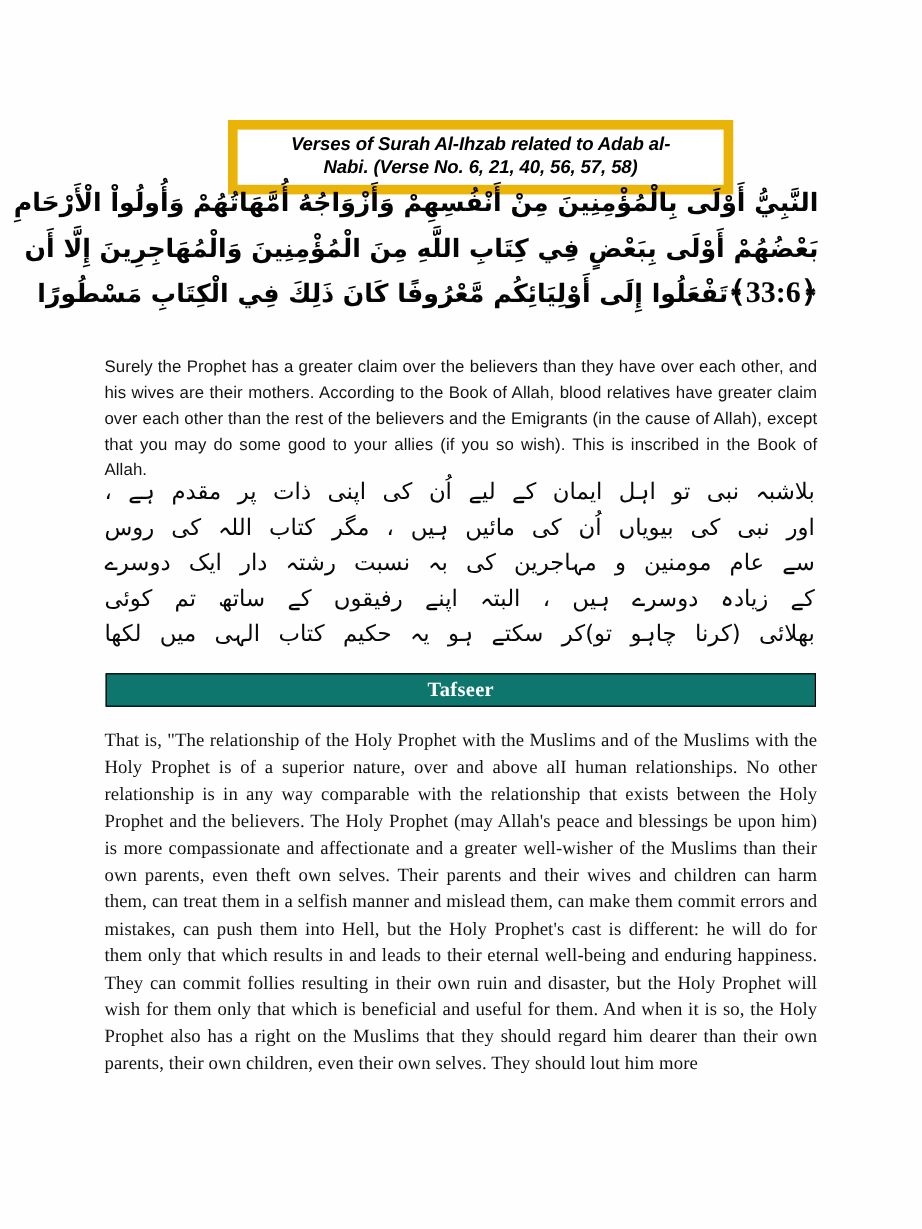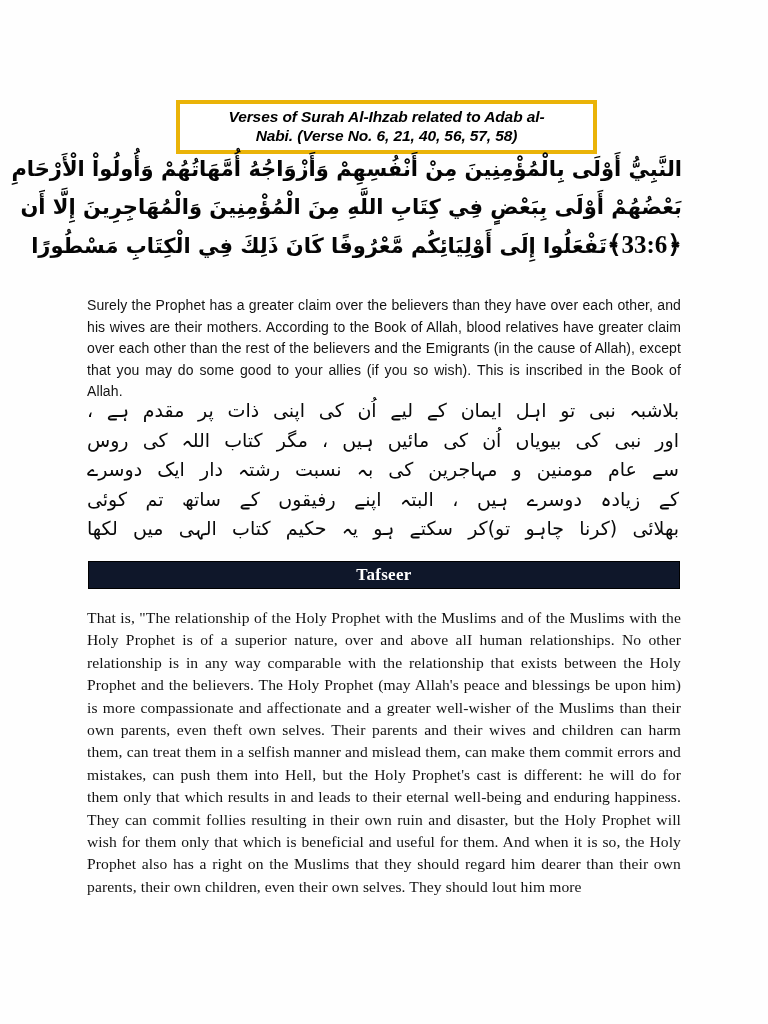--- a/index.html
+++ b/index.html
@@ -20,25 +20,25 @@
     position: absolute;
     left: 0; top: 0;
     width: 768px;
     height: 1024px;
     background: #fefefe;
   }
 
   
   .title-box {
     position: absolute;
-    left: 176px;
+    left: 190px;
     top: 100px;
     width: 421px;
     box-sizing: border-box;
-    border: 4px solid #eab308;
+    border: 8px solid #eab308;
     background: #ffffff;
     padding: 3px 6px 5px 6px;
     text-align: center;
   }
   .title-box .title-text {
     font-family: "Liberation Sans", "DejaVu Sans", sans-serif;
     font-weight: bold;
     font-style: italic;
     font-size: 15.5px;
     line-height: 19px;
@@ -113,21 +113,21 @@
     margin-top: 12px;
   }
 
   
   .tafseer-bar {
     position: absolute;
     left: 88px;
     top: 561px;
     width: 592px;
     height: 28px;
-    background: #0f172a;
+    background: #0f766e;
     border: 1px solid #000000;
     box-sizing: border-box;
     display: flex;
     align-items: center;
     justify-content: center;
   }
   .tafseer-bar .tafseer-label {
     color: #ffffff;
     font-family: "Liberation Serif", "DejaVu Serif", serif;
     font-weight: bold;

